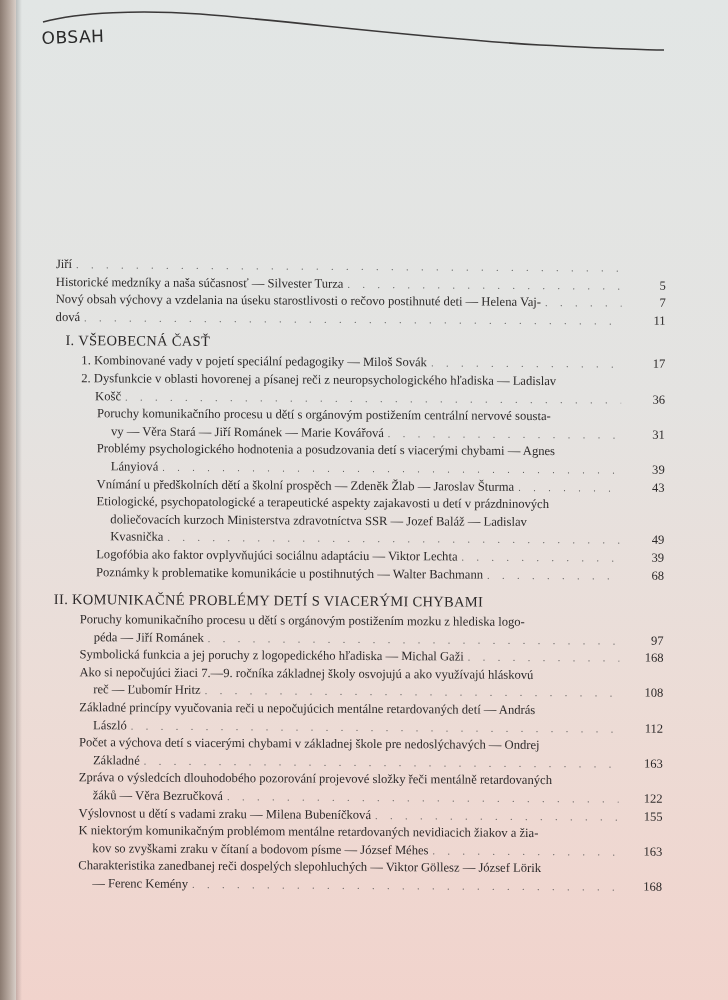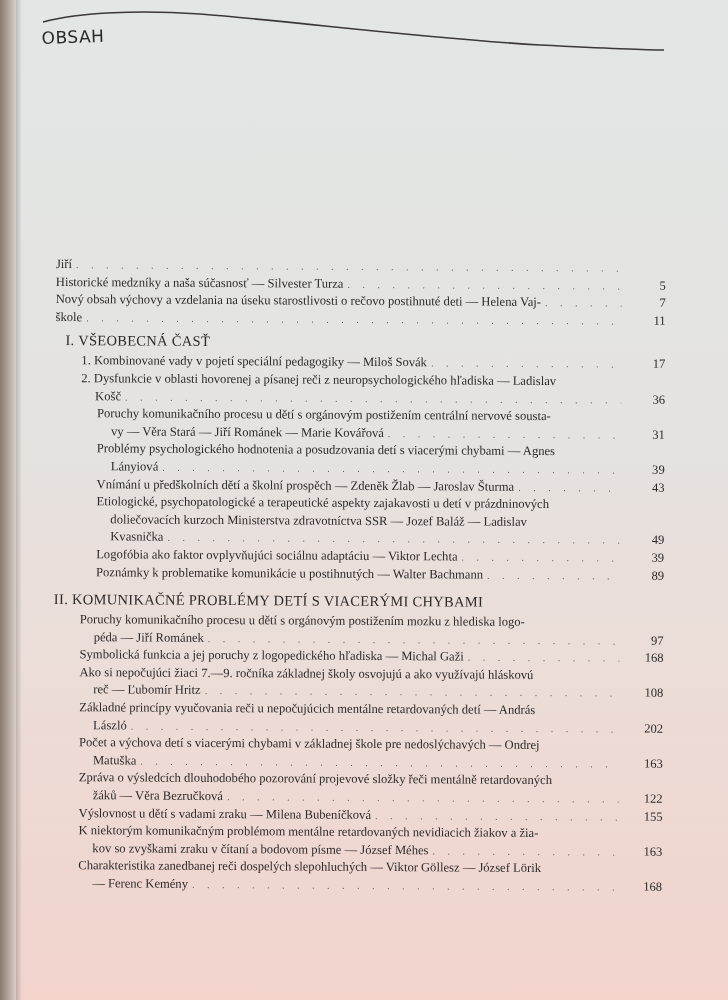--- a/index.html
+++ b/index.html
@@ -80,21 +80,21 @@
       </div>
       <div class="entry">
         <span class="line last">
           <span class="txt">Nový obsah výchovy a vzdelania na úseku starostlivosti o rečovo postihnuté deti — Helena Vaj-</span>
           <span class="dots"></span>
           <span class="pg">7</span>
         </span>
       </div>
       <div class="entry">
         <span class="line last">
-          <span class="txt">škole</span>
+          <span class="txt">dová</span>
           <span class="dots"></span>
           <span class="pg">11</span>
         </span>
       </div>
     </div>
   <div class="section">I. VŠEOBECNÁ ČASŤ</div>
   <div id="sec0">
       <div class="entry lvl1">
         <span class="line last">
           <span class="txt">1. Kombinované vady v pojetí speciální pedagogiky — Miloš Sovák</span>
@@ -146,21 +146,21 @@
         <span class="line last">
           <span class="txt">Logofóbia ako faktor ovplyvňujúci sociálnu adaptáciu — Viktor Lechta</span>
           <span class="dots"></span>
           <span class="pg">39</span>
         </span>
       </div>
       <div class="entry lvl2">
         <span class="line last">
           <span class="txt">Poznámky k problematike komunikácie u postihnutých — Walter Bachmann</span>
           <span class="dots"></span>
-          <span class="pg">89</span>
+          <span class="pg">68</span>
         </span>
       </div>
     </div>
   <div class="section s2">II. KOMUNIKAČNÉ PROBLÉMY DETÍ S VIACERÝMI CHYBAMI</div>
   <div id="sec1">
       <div class="entry lvl1">
         <span class="line">Poruchy komunikačního procesu u dětí s orgánovým postižením mozku z hlediska logo-</span>
         <span class="line last cont">
           <span class="txt">péda — Jiří Románek</span>
           <span class="dots"></span>
@@ -180,27 +180,27 @@
           <span class="txt">reč — Ľubomír Hritz</span>
           <span class="dots"></span>
           <span class="pg">108</span>
         </span>
       </div>
       <div class="entry lvl1">
         <span class="line">Základné princípy vyučovania reči u nepočujúcich mentálne retardovaných detí — András</span>
         <span class="line last cont">
           <span class="txt">László</span>
           <span class="dots"></span>
-          <span class="pg">202</span>
+          <span class="pg">112</span>
         </span>
       </div>
       <div class="entry lvl1">
         <span class="line">Počet a výchova detí s viacerými chybami v základnej škole pre nedoslýchavých — Ondrej</span>
         <span class="line last cont">
-          <span class="txt">Matuška</span>
+          <span class="txt">Základné</span>
           <span class="dots"></span>
           <span class="pg">163</span>
         </span>
       </div>
       <div class="entry lvl1">
         <span class="line">Zpráva o výsledcích dlouhodobého pozorování projevové složky řeči mentálně retardovaných</span>
         <span class="line last cont">
           <span class="txt">žáků — Věra Bezručková</span>
           <span class="dots"></span>
           <span class="pg">122</span>

